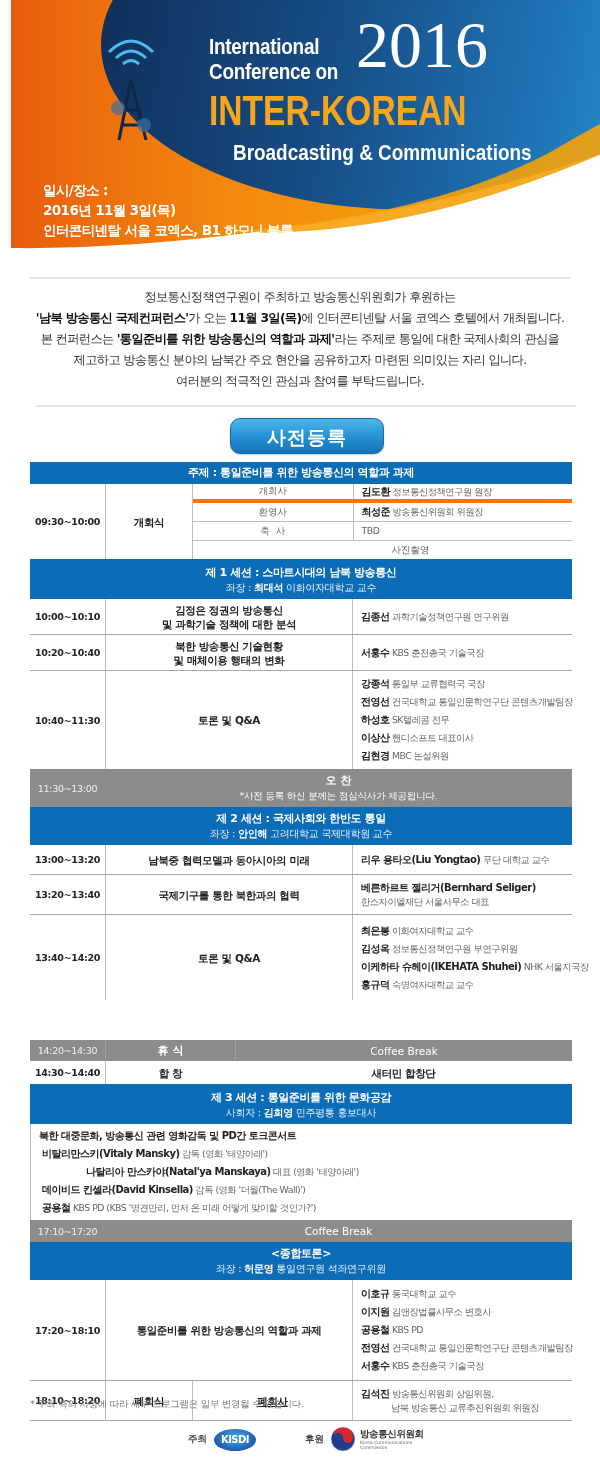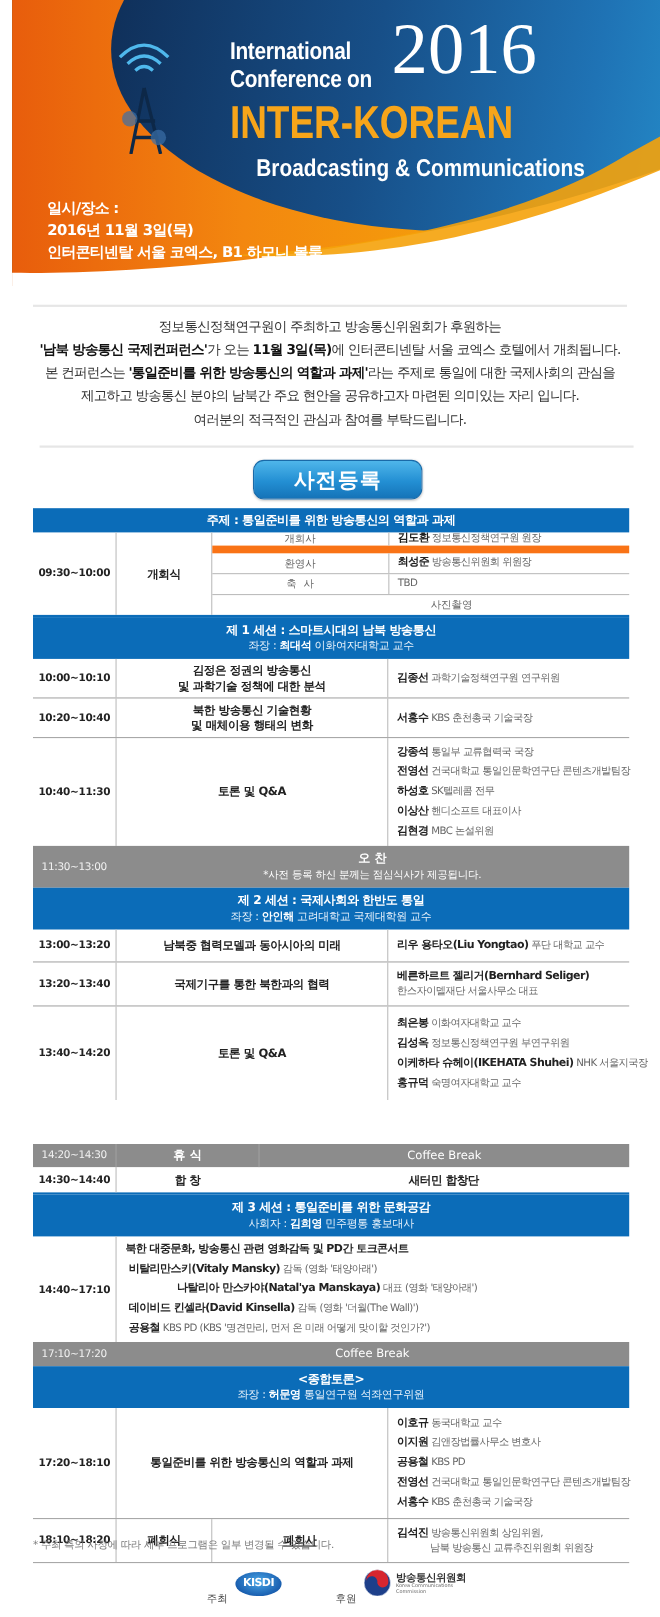--- a/index.html
+++ b/index.html
@@ -39,21 +39,21 @@
   .gray-band { background: #8c8c8c; color: #fff; border-bottom: none; }
   .gray-band .c-time { color: #f1f1f1; font-weight: normal; }
   .title-bold { font-weight: bold; font-size: 10.5px; line-height: 14px; color: #222; letter-spacing: -0.4px; }
   .spk { flex-direction: column; align-items: flex-start; justify-content: center; text-align: left; padding-left: 8px; }
   .spk .p { font-size: 9.3px; line-height: 18px; color: #666; letter-spacing: -0.5px; white-space: nowrap; }
   .spk .p b { color: #222; font-size: 10px; }
   .sub-cell { font-size: 9.5px; color: #666; }
 
   .footnote { position: absolute; left: 30px; top: 1398px; font-size: 9.5px; color: #777; letter-spacing: -0.3px; }
   .sponsors { position: absolute; left: 0; top: 1426px; width: 600px; height: 30px; }
-  .sp-label { position: absolute; font-size: 9.5px; font-weight: normal; color: #444; margin-top: 14px; }
+  .sp-label { position: absolute; font-size: 9.5px; font-weight: bold; color: #444; }
   .kisdi { position: absolute; left: 214px; top: 3px; width: 42px; height: 22px; border-radius: 50%; background: radial-gradient(ellipse at 50% 40%, #4aa8e8 0%, #1a5fb0 70%, #0c3f80 100%); color:#fff; font-weight: bold; font-size: 10px; line-height: 22px; text-align: center; letter-spacing: -0.5px; }
   .kcc-logo { position: absolute; left: 330px; top: 0; width: 26px; height: 26px; }
   .kcc-name { position: absolute; left: 360px; top: 2px; font-size: 9.5px; font-weight: bold; color: #333; letter-spacing: -0.4px; }
   .kcc-en { position: absolute; left: 360px; top: 14px; font-size: 4.5px; line-height: 5px; color: #666; width: 60px; }
 </style>
 </head>
 <body>
 
 <div class="banner">
   <div class="bg-orange"></div>
@@ -102,21 +102,21 @@
 <div class="sched">
 
   <div class="row blue-band" style="height:22px;">
     <div class="t1">주제 : 통일준비를 위한 방송통신의 역할과 과제</div>
   </div>
 
   <div class="row" style="height:77px; border-bottom:2px solid #0b6cb8;">
     <div class="c c-time">09:30~10:00</div>
     <div class="c c-sep title-bold" style="width:87px;">개회식</div>
     <div class="c-sep" style="width:380px; display:flex; flex-direction:column;">
-      <div style="display:flex; height:19px; border-bottom:7px solid #f97316;">
+      <div style="display:flex; height:19px; border-bottom:4px solid #f97316;">
         <div class="c sub-cell" style="width:160px;">개회사</div>
         <div class="c c-sep spk" style="width:220px;">
             <div class="p"><b>김도환</b> <span>정보통신정책연구원 원장</span></div>
           </div>
       </div>
       <div style="display:flex; height:19px; border-bottom:1px solid #bdbdbd;">
         <div class="c sub-cell" style="width:160px;">환영사</div>
         <div class="c c-sep spk" style="width:220px;">
             <div class="p"><b>최성준</b> <span>방송통신위원회 위원장</span></div>
           </div>
@@ -215,21 +215,20 @@
     <div class="c c-time">14:30~14:40</div>
     <div class="c c-sep title-bold" style="width:130px;">합 창</div>
     <div class="c title-bold" style="width:337px;">새터민 합창단</div>
   </div>
 
   <div class="row blue-band" style="height:38px;">
     <div class="t1">제 3 세션 : 통일준비를 위한 문화공감</div>
     <div class="t2"><span>사회자 : </span><b>김희영</b><span> 민주평통 홍보대사</span></div>
   </div>
   <div class="row" style="height:96px; border-bottom:none;">
-    <div class="c c-time">14:40~17:10</div>
     <div class="c c-sep spk" style="width:467px;">
       <div class="p" style="color:#222; font-weight:bold; font-size:10px;">북한 대중문화, 방송통신 관련 영화감독 및 PD간 토크콘서트</div>
       <div class="p" style="padding-left:3px;"><b>비탈리만스키(Vitaly Mansky)</b> <span>감독 (영화 '태양아래')</span></div>
       <div class="p" style="padding-left:3px;margin-left:44px;"><b>나탈리아 만스카야(Natal'ya Manskaya)</b> <span>대표 (영화 '태양아래')</span></div>
       <div class="p" style="padding-left:3px;"><b>데이비드 킨셀라(David Kinsella)</b> <span>감독 (영화 '더월(The Wall)')</span></div>
       <div class="p" style="padding-left:3px;"><b>공용철</b> <span>KBS PD (KBS '명견만리, 먼저 온 미래 어떻게 맞이할 것인가?')</span></div>
     </div>
   </div>
 
   <div class="row gray-band" style="height:22px;">

